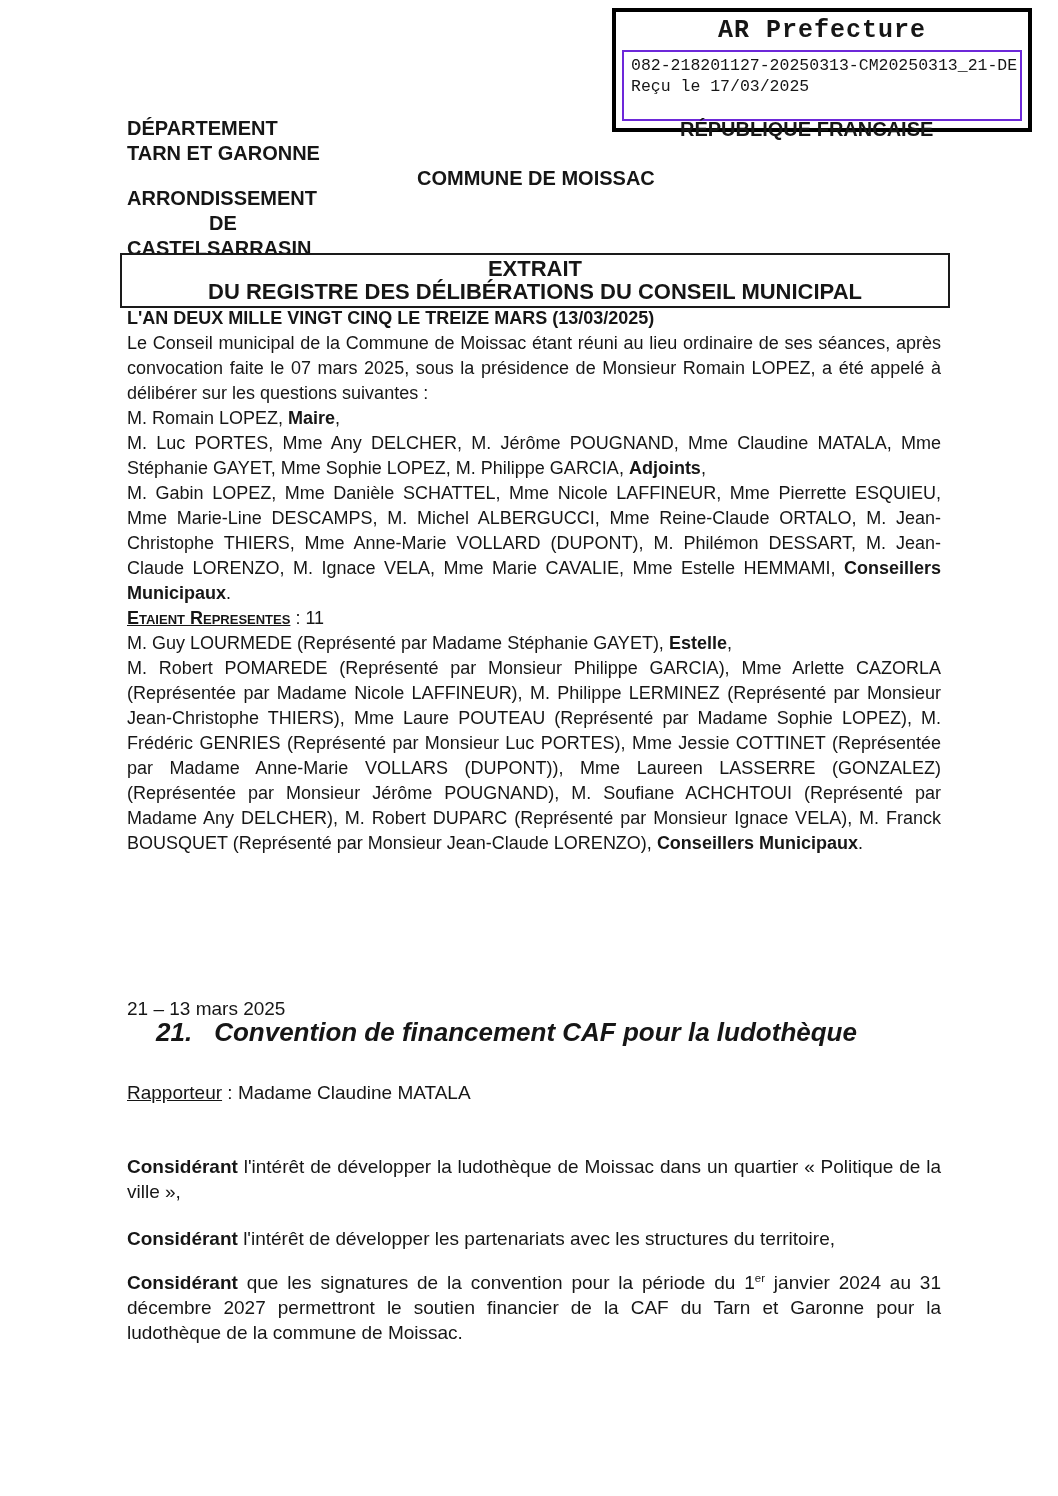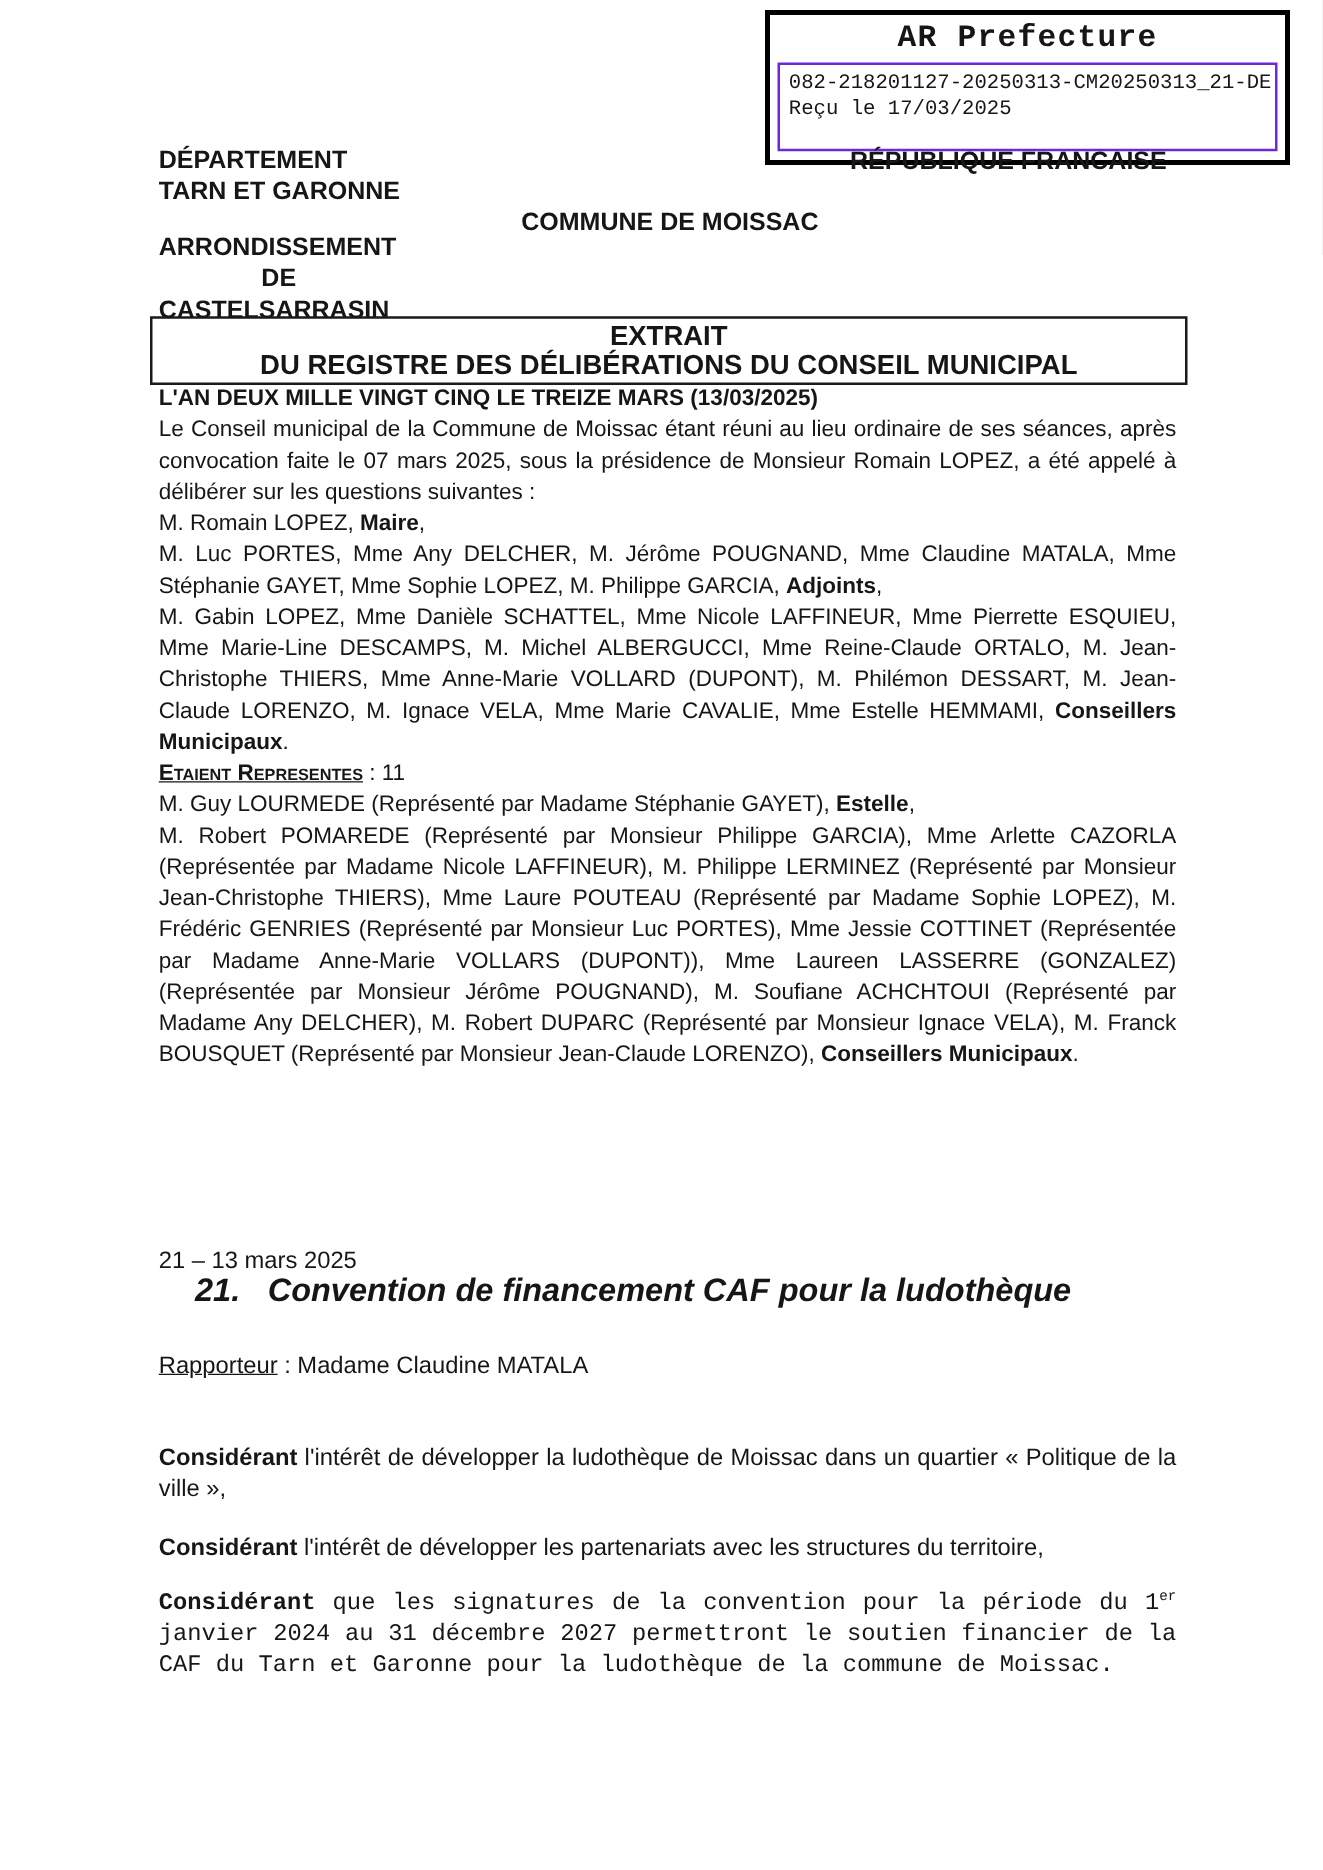--- a/index.html
+++ b/index.html
@@ -57,21 +57,21 @@
   .item-ref  { left:127px; top:996px; }
   .item-title {
     left:138px; top:1020px;
     font-weight:bold; font-style:italic; font-size:26px;margin-left:18px;
   }
   .item-title .num { margin-right:22px; }
   .rapporteur { left:127px; top:1080px; }
   .considerant { left:127px; top:0; width:814px; text-align:justify; }
   .c1 { top:1154px; }
   .c2 { top:1226px; }
-  .c3 { top:1266px;font-family:Liberation Mono, monospace; }
+  .c3 { top:1266px; }
 </style>
 </head>
 <body>
 
 <div class="page">
 
   <div class="stamp">
     <div class="stamp-title">AR Prefecture</div>
     <div class="stamp-inner">
       <div>082-218201127-20250313-CM20250313_21-DE</div>

